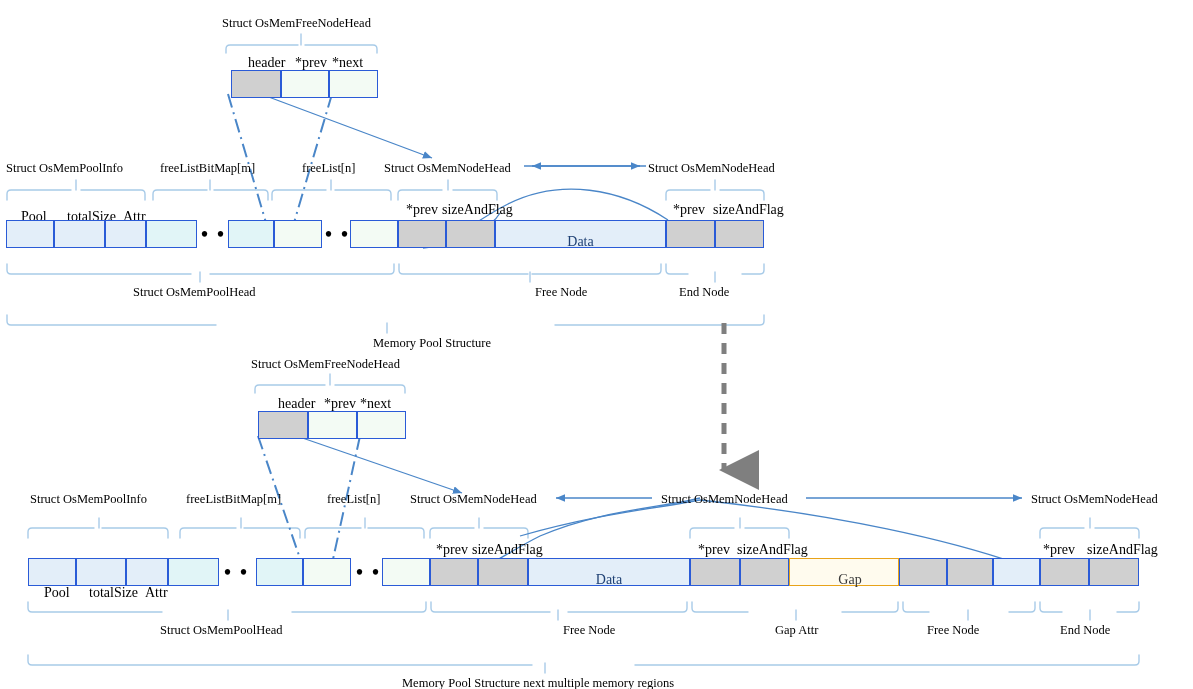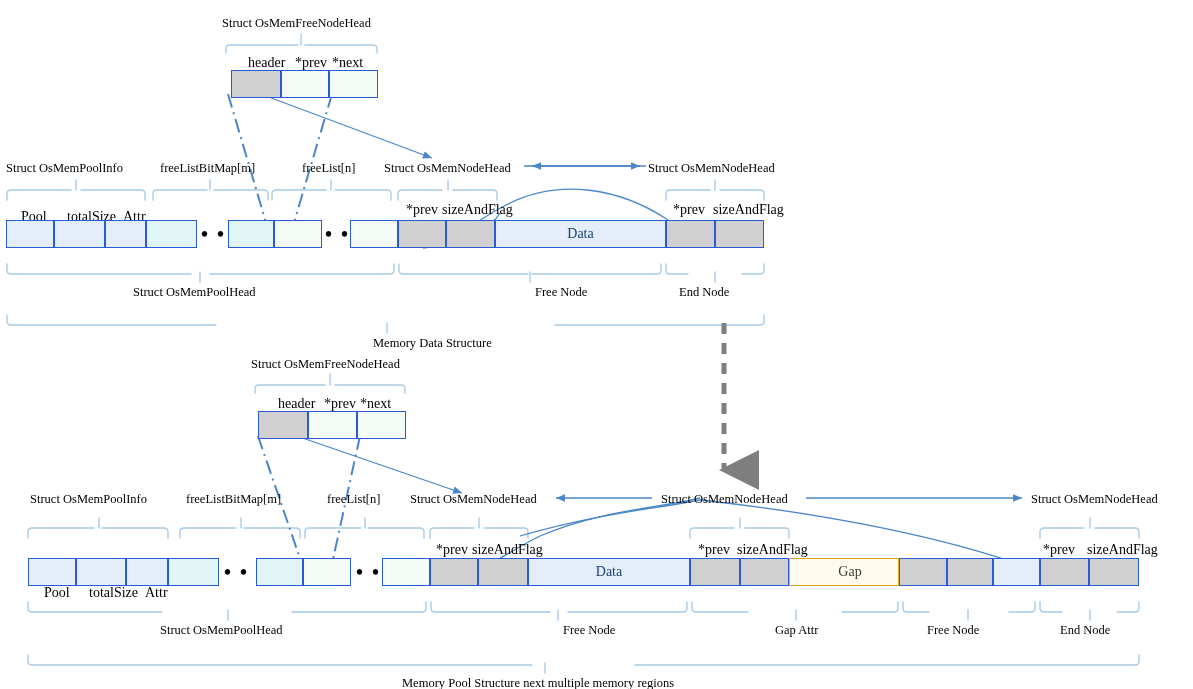--- a/index.html
+++ b/index.html
@@ -13,21 +13,21 @@
     position:absolute;font-size:12.5px;color:#000;white-space:nowrap;
     line-height:14px;
   }
   .lbl.sm{font-size:14px;padding-left:12px;}
   .cell{
     position:absolute;box-sizing:border-box;border:1px solid #2a5bd7;
     height:28px;
   }
   .cell span{
     display:block;width:100%;text-align:center;
-    font-size:14px;color:#1d3f73;line-height:26px;
+    font-size:14px;color:#1d3f73;line-height:26px;margin-top:8px;
   }
   .f-blue{background:#e3eef9;}
   .f-cyan{background:#e1f5f7;}
   .f-mint{background:#f3fbf4;}
   .f-gray{background:#d0d0d0;}
   .f-data{background:#e3eef9;}
   .f-gap{background:#fffbee;border-color:#e8a319;}
   .dots{
     position:absolute;font-size:20px;letter-spacing:2px;color:#000;
     line-height:20px;font-weight:bold;
@@ -205,21 +205,21 @@
   <div class="cell f-gray" style="left:446px;top:212px;width:49px;"></div>
   <div class="cell f-data" style="left:495px;top:212px;width:171px;">
     <span>Data</span>
   </div>
   <div class="cell f-gray" style="left:666px;top:212px;width:49px;"></div>
   <div class="cell f-gray" style="left:715px;top:212px;width:49px;"></div>
 
   <div class="lbl" style="left:133px;top:277px;">Struct OsMemPoolHead</div>
   <div class="lbl" style="left:535px;top:277px;">Free Node</div>
   <div class="lbl" style="left:679px;top:277px;">End Node</div>
-  <div class="lbl" style="left:373px;top:328px;">Memory Data Structure</div>
+  <div class="lbl" style="left:373px;top:328px;">Memory Pool Structure</div>
 
   <div class="lbl" style="left:251px;top:349px;">Struct OsMemFreeNodeHead</div>
 
   <div class="lbl sm" style="left:266px;top:389px;">header</div>
   <div class="lbl sm" style="left:312px;top:389px;">*prev</div>
   <div class="lbl sm" style="left:348px;top:389px;">*next</div>
 
   <div class="cell f-gray" style="left:258px;top:403px;width:50px;"></div>
   <div class="cell f-mint" style="left:308px;top:403px;width:49px;"></div>
   <div class="cell f-mint" style="left:357px;top:403px;width:49px;"></div>

